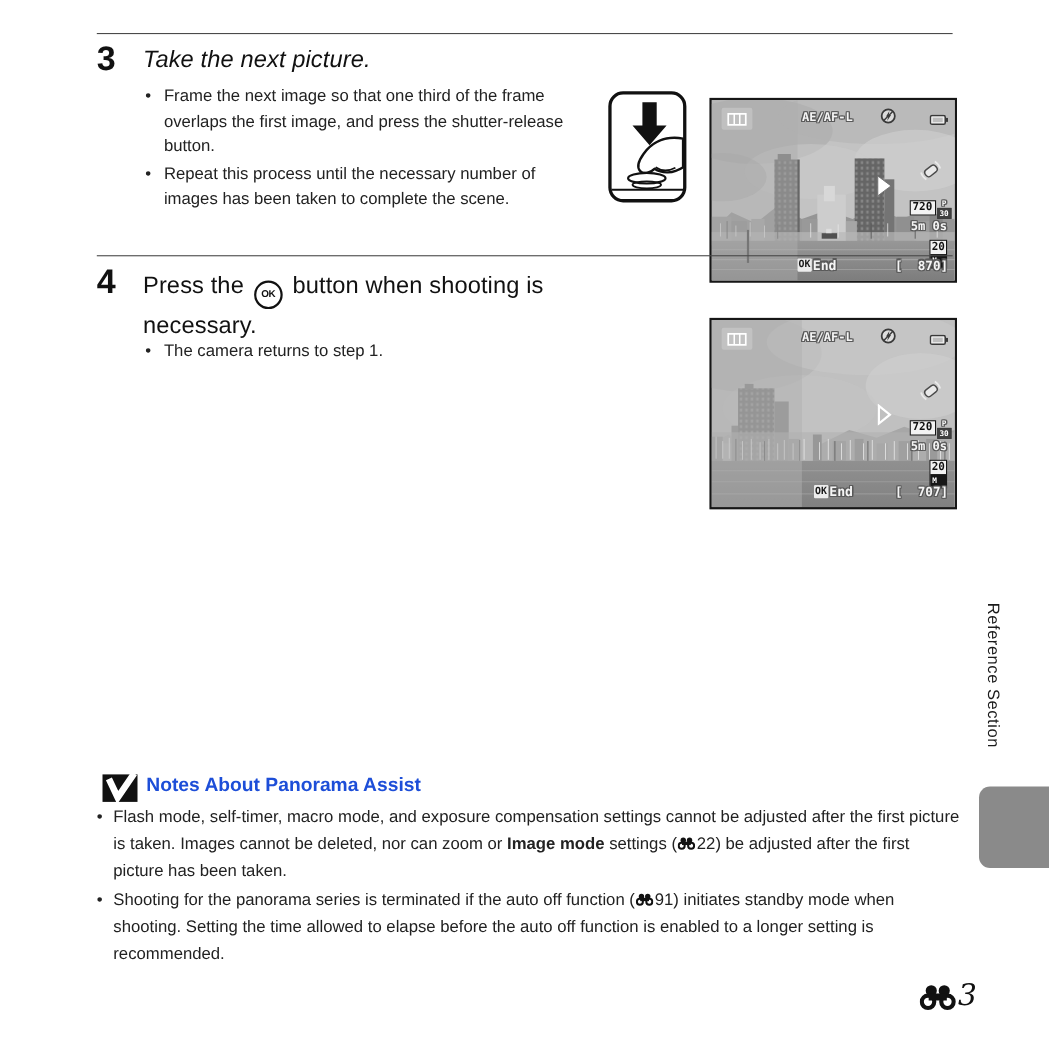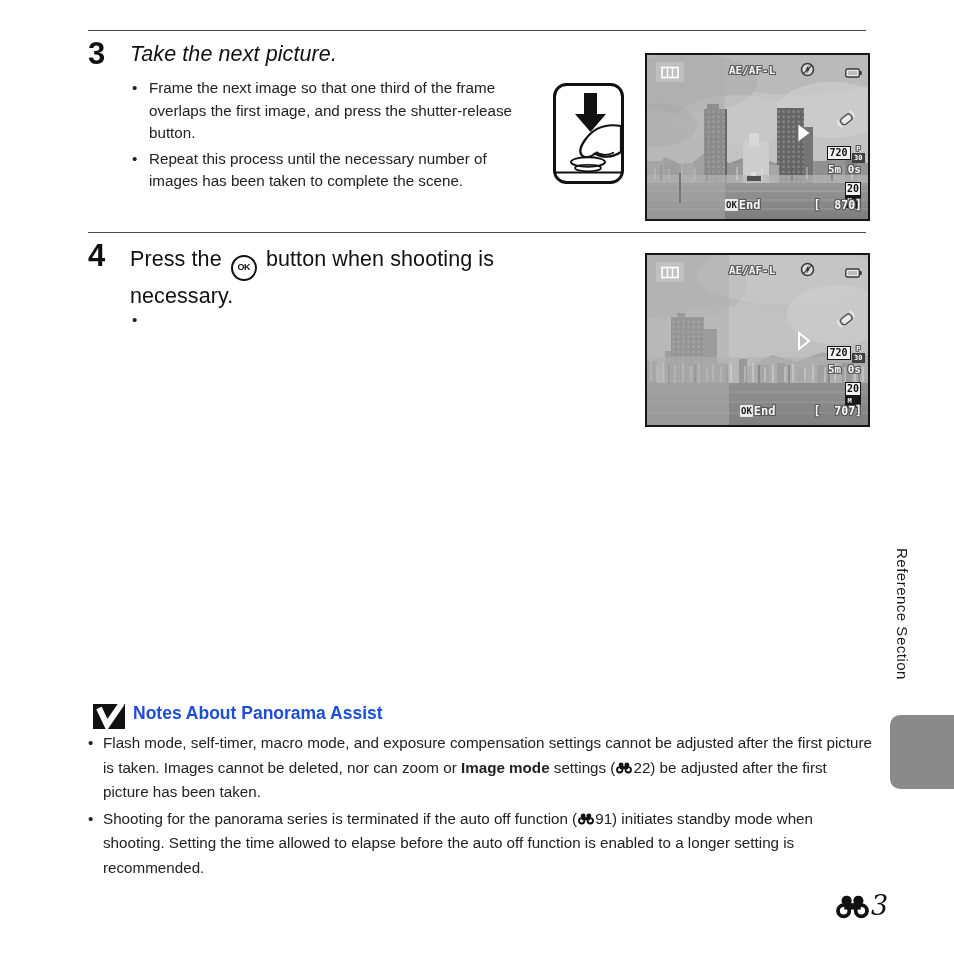--- a/index.html
+++ b/index.html
@@ -18,21 +18,21 @@
   .ok-circle{
     display:inline-flex;align-items:center;justify-content:center;
     width:22px;height:22px;border:2.4px solid #111;border-radius:50%;
     font-size:9px;font-weight:bold;letter-spacing:-0.5px;vertical-align:-4px;
     margin:0 3px;color:#111;
   }
 
   
   .cam-screen{
     position:absolute;left:645px;width:221px;background:#bdbdbd;
-    border:2px solid #161616;box-sizing:content-box;
+    border:2px solid #161616;box-sizing:content-box;margin-top:36px;
   }
   .cam-screen svg.scene{display:block;}
   .hud{position:absolute;font-family:"DejaVu Sans Mono", monospace;font-weight:bold;color:#f5f5f5;}
   .ol{text-shadow:1px 0 0 #5a5a5a,-1px 0 0 #5a5a5a,0 1px 0 #5a5a5a,0 -1px 0 #5a5a5a,
        1px 1px 0 #5a5a5a,-1px -1px 0 #5a5a5a,1px -1px 0 #5a5a5a,-1px 1px 0 #5a5a5a;}
   .hud-pano{left:9px;top:7px;width:28px;height:20px;background:rgba(205,205,205,.55);
     border-radius:2px;display:flex;align-items:center;justify-content:center;}
   .hud-aeaf{left:82px;top:9px;font-size:11px;letter-spacing:0px;}
   .hud-flash{left:153px;top:7px;}
   .hud-batt{right:6px;top:8px;}
@@ -230,20 +230,21 @@
 
 <div class="step-num" style="top:238px;">4</div>
 <div class="step-title" style="top:244px;width:472px;line-height:31px;">
   <span>Press the</span>
   <span class="ok-circle">OK</span>
   <span>button when shooting is necessary.</span>
 </div>
 <div class="bullets" style="top:309px;width:402px;">
   <div class="bullet">
     <span class="dot">•</span>
+    <span>The camera returns to step 1.</span>
   </div>
 </div>
 
 <div class="cam-screen cam2" style="top:253px;height:170px;">
   <svg class="scene" width="221" height="170" viewBox="0 0 221 170">
     <defs>
       <linearGradient id="wat2" x1="0" y1="0" x2="0" y2="1">
         <stop offset="0" stop-color="#909090"></stop>
           <stop offset="1" stop-color="#818181"></stop>
       </linearGradient>

